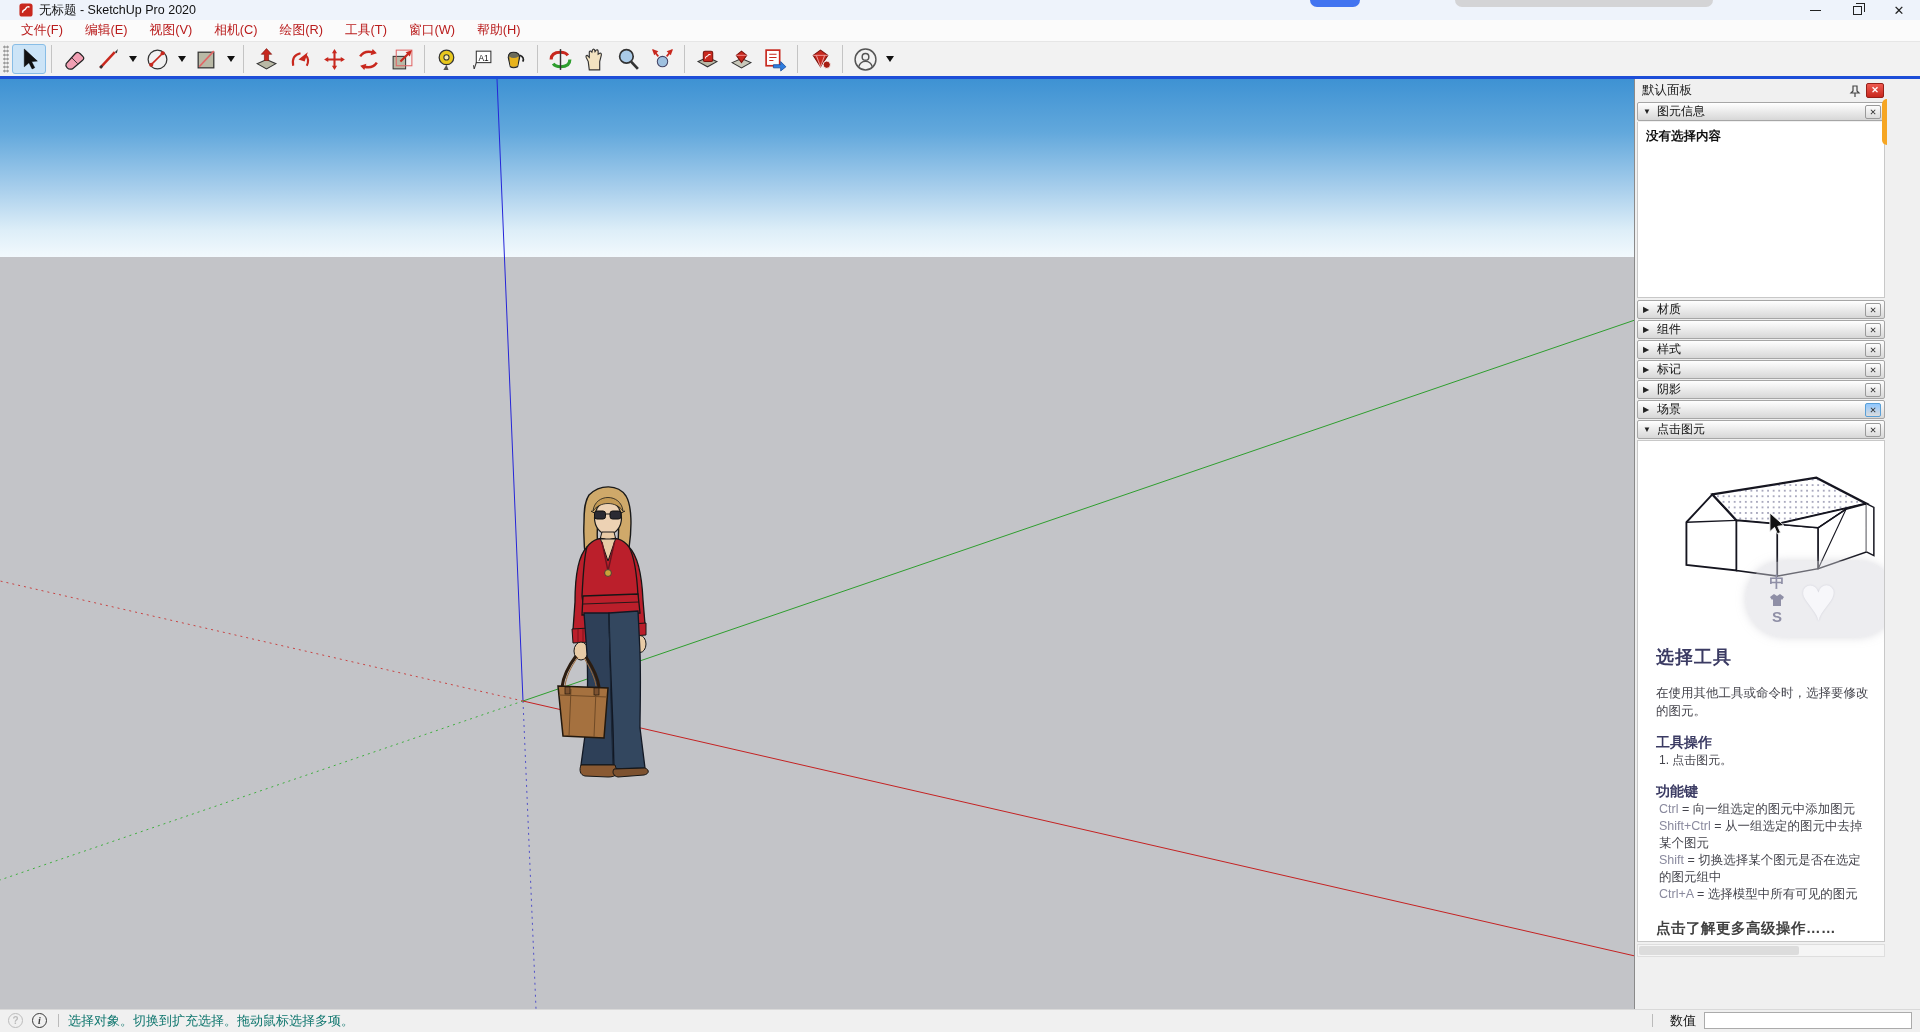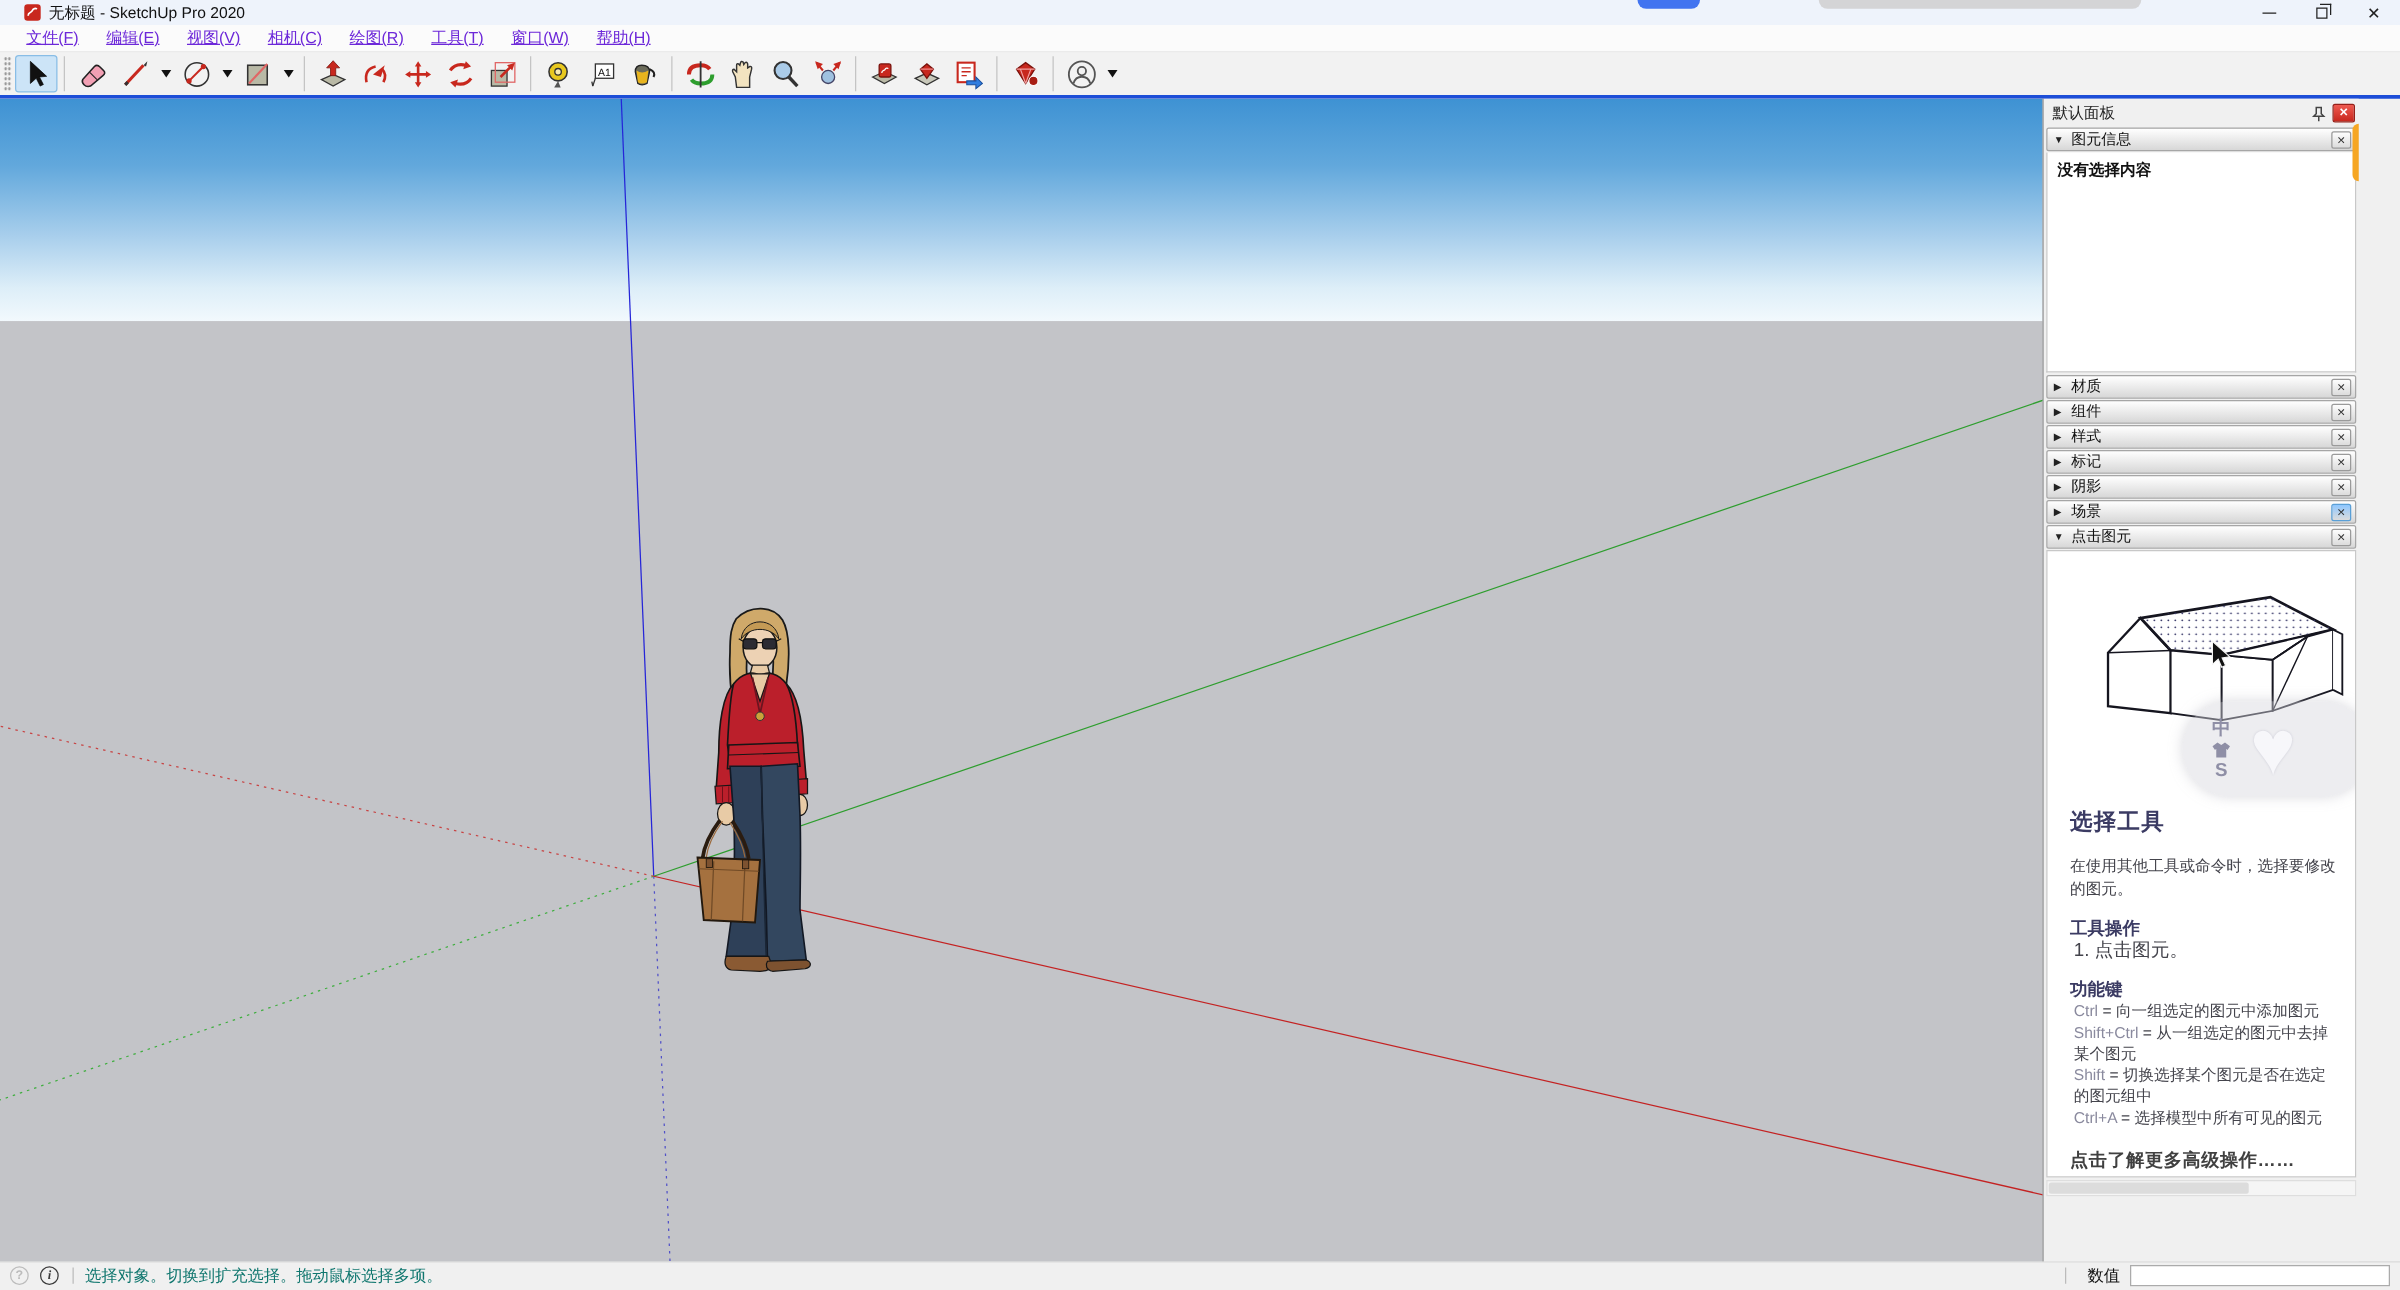--- a/index.html
+++ b/index.html
@@ -14,21 +14,21 @@
   .pill-gray { position:absolute; left:1455px; top:0; width:258px; height:7px; background:#d4d4d6; border-radius:0 0 7px 7px; }
   .win-controls { position:absolute; right:0; top:0; height:20px; display:flex; }
   .win-btn { width:42px; height:20px; display:flex; align-items:center; justify-content:center; color:#222; }
   .glyph-min { width:11px; height:0; border-top:1.4px solid #222; display:block; }
   .glyph-restore { width:9px; height:9px; border:1.2px solid #222; position:relative; display:block; background:#eef3fb; }
   .glyph-restore::before { content:""; position:absolute; left:2px; top:-4px; width:8px; height:8px; border:1.2px solid #222; border-left:none; border-bottom:none; }
   .glyph-close { font-size:13px; line-height:1; color:#222; }
 
   
   .menubar { height:22px; background:#fbfbfb; display:flex; align-items:center; padding-left:10px; gap:0; border-bottom:1px solid #e6e6e6; }
-  .menu-item { padding:0 11px; font-size:12.8px; color:#6d28d9; height:100%; display:flex; align-items:center; cursor:default;text-decoration:underline; }
+  .menu-item { padding:0 11px; font-size:12.8px; color:#b91c1c; height:100%; display:flex; align-items:center; cursor:default; }
 
   
   .toolbar { height:37px; background:#f2f2f2; display:flex; align-items:center; border-bottom:3px solid #1d4ed8; padding-left:2px; }
   .grip { width:6px; height:28px; margin:0 3px 0 1px;
           background-image:radial-gradient(#9a9a9a 1px, transparent 1.2px);
           background-size:3px 4px; }
   .tbtn { width:34px; height:30px; display:flex; align-items:center; justify-content:center; border-radius:3px; flex:0 0 auto; }
   .tbtn.active { background:#cce4f7; border:1px solid #88bde6; }
   .tbtn svg { width:25px; height:25px; }
   .drop { width:15px; height:30px; display:flex; align-items:center; justify-content:center; flex:0 0 auto; }
@@ -59,21 +59,21 @@
   .instructor { background:#ffffff; border:1px solid #c8c8c8; margin:0 2px; height:502px; position:relative; overflow:hidden; }
   .house-wrap { margin:20px 0 0 28px; width:232px; height:182px; position:relative; }
   .watermark { position:absolute; right:2px; top:100px; width:150px; height:76px; border-radius:40px; background:rgba(215,215,222,0.45); box-shadow:0 0 10px rgba(180,180,190,0.5); display:flex; align-items:center; }
   .wm-col { width:52px; display:flex; flex-direction:column; align-items:center; gap:1px; color:#8f8fa6; padding-left:10px; }
   .wm-char { font-size:15px; font-weight:bold; }
   .wm-heart { font-size:62px; color:#f7f7fa; text-shadow:0 0 2px #c9c9d4; line-height:60px; margin-left:2px; }
   .instr-text { padding:2px 12px 0 18px; color:#44444c; }
   .h-tool { font-size:18px; font-weight:bold; color:#3b3b63; letter-spacing:1px; }
   .p-desc { font-size:12.5px; line-height:18px; margin-top:15px; }
   .h-sub { font-size:14px; font-weight:bold; color:#3b3b63; margin-top:14px; }
-  .p-step { font-size:15px; line-height:17px; margin-left:3px; }
+  .p-step { font-size:12px; line-height:17px; margin-left:3px; }
   .mod-line { font-size:12.5px; line-height:17px; margin-left:3px; }
   .mod-key { color:#8a8a9e; }
   .more-link { font-size:14.5px; font-weight:bold; color:#404040; margin-top:16px; letter-spacing:0.5px; }
   .hscroll { height:13px; margin:2px 2px 0 2px; background:#f5f5f5; border:1px solid #dedede; position:relative; flex:0 0 auto; }
   .hscroll .thumb { position:absolute; left:1px; top:1px; width:160px; height:9px; background:#dcdcdc; border-radius:2px; }
   .orange-artifact { position:absolute; right:0; top:20px; width:5px; height:46px; background:#f6a623; border-radius:8px 0 0 8px; }
 
   
   .statusbar { height:22px; background:#f0f0f0; border-top:1px solid #d9d9d9; display:flex; align-items:center; padding:0 8px; }
   .sb-icon { width:15px; height:15px; border-radius:50%; display:flex; align-items:center; justify-content:center; font-size:10px; font-weight:bold; margin-right:9px; }

